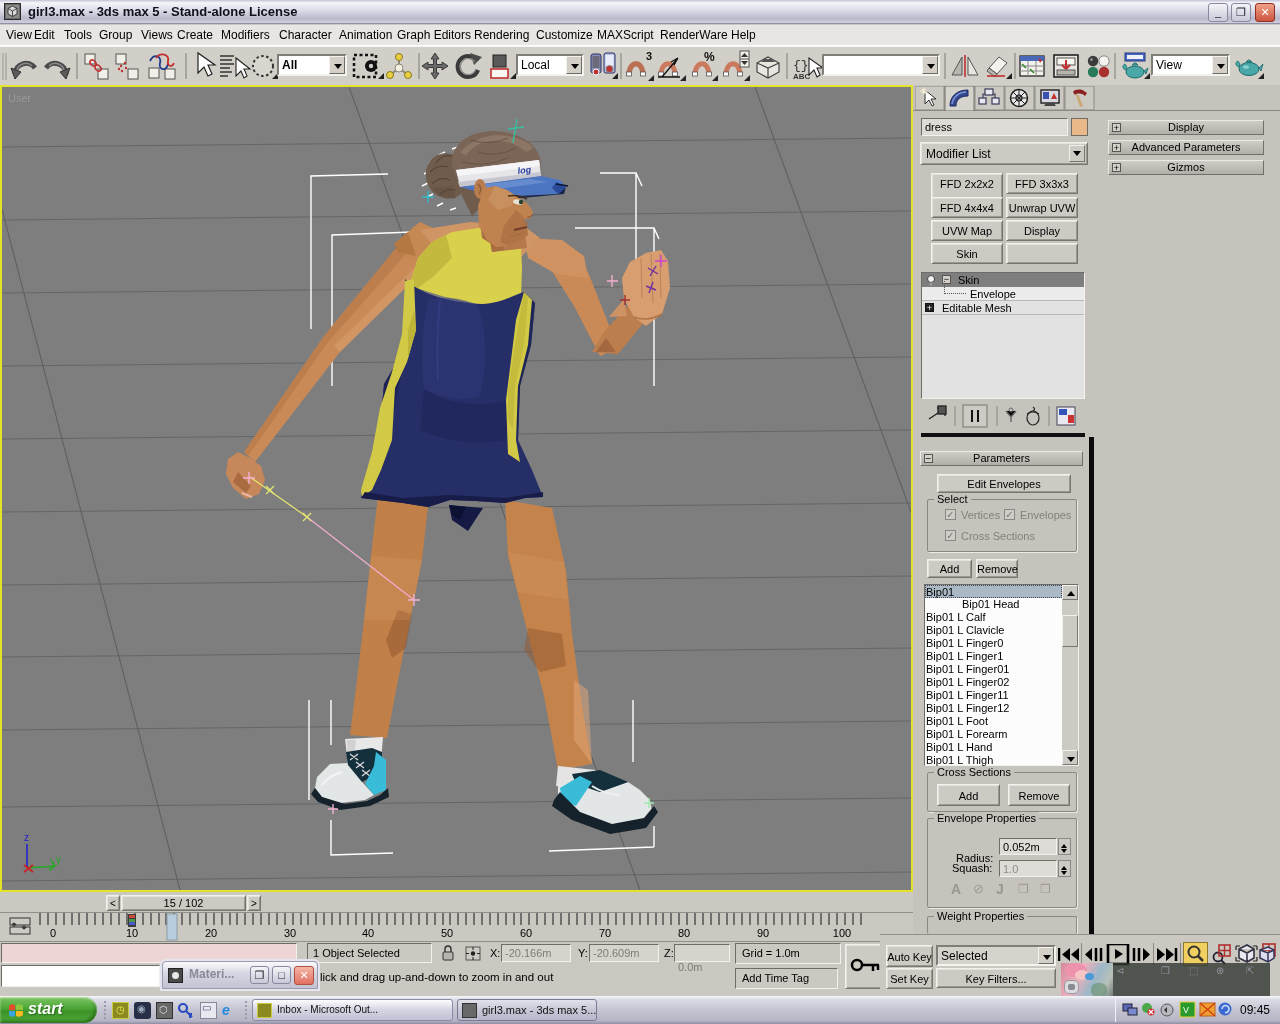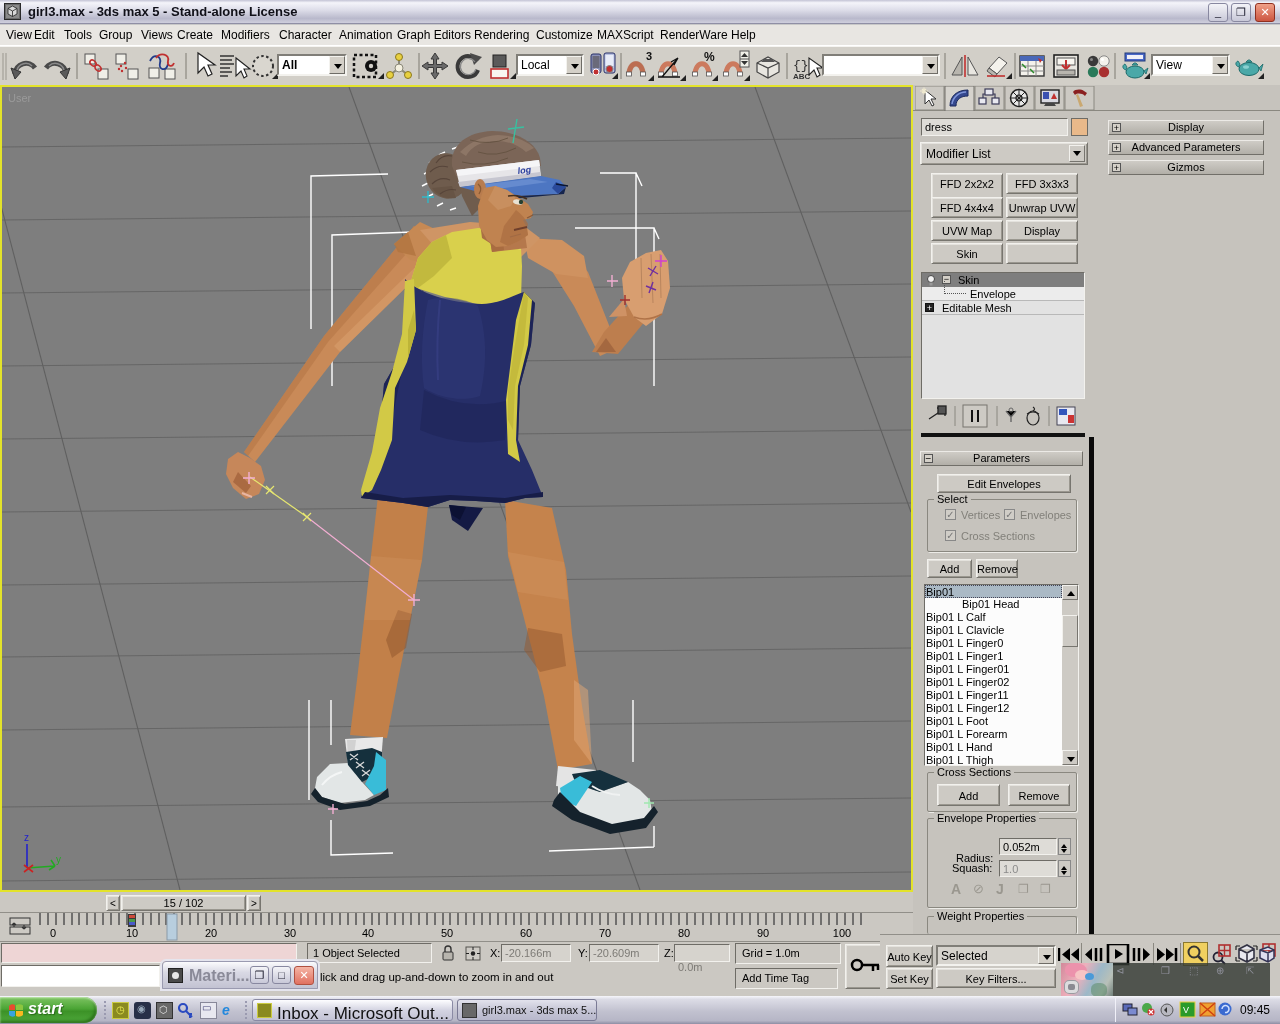--- a/index.html
+++ b/index.html
@@ -859,21 +859,21 @@
   <svg width="36" height="40" viewBox="0 0 36 40">
           <circle cx="10" cy="20" r="5" fill="none" stroke="#000" stroke-width="2.5"></circle>
           <path d="M15,20 L32,20 M26,20 L26,26 M31,20 L31,25" stroke="#000" stroke-width="2.5"></path>
         </svg>
  </div>
 
  <div class="abs" style="left:162px;top:69px;width:156px;height:28px;background:linear-gradient(180deg,#fbfbfd,#d9d9e4 40%,#c2c2d2);border:1px solid #9a9ab0;border-radius:4px 4px 0 0;box-shadow:0 0 0 2px #e5e5ee;">
   <span style="position:absolute;left:5px;top:6px;width:15px;height:15px;background:#4a4a4a;border:1px solid #222;">
           <span style="position:absolute;left:3px;top:3px;width:7px;height:7px;border-radius:50%;background:#e8e8e8;"></span>
         </span>
-  <span style="position:absolute;left:26px;top:5px;font-size:16px;font-weight:bold;color:#8a8a98;">Materi...</span>
+  <span style="position:absolute;left:26px;top:5px;font-size:12px;font-weight:bold;color:#8a8a98;">Materi...</span>
   <span class="tbtn" style="right:48px;top:4px;width:19px;height:18px;line-height:16px;">❐</span>
   <span class="tbtn" style="right:26px;top:4px;width:19px;height:18px;line-height:16px;">□</span>
   <span class="tbtn" style="right:3px;top:4px;width:20px;height:19px;background:linear-gradient(180deg,#f5b5a5,#e07060);border:1px solid #b05040;color:#fff;">✕</span>
  </div>
 </div>
 
 <div id="rbottom" class="abs" style="left:880px;top:934px;width:400px;height:62px;background:#cbc8c2;border-top:1px solid #918f89;">
  <div class="btn3d" style="left:6px;top:10px;width:47px;height:22px;line-height:22px;">Auto Key</div>
  <div class="btn3d" style="left:6px;top:33px;width:47px;height:21px;line-height:21px;">Set Key</div>
  <div class="combo" style="left:56px;top:10px;width:120px;height:21px;background:#d6d3cd;">
@@ -968,21 +968,21 @@
  <div class="qlicon" style="left:200px;background:#e8e8f0;border:1px solid #889;">
         <span style="position:absolute;left:1px;top:-1px;color:#447;font-size:10px;">▭</span>
       </div>
  <div class="qlicon" style="left:222px;">
         <span style="position:absolute;left:0;top:0;color:#2288dd;font-size:14px;font-weight:bold;font-style:italic;">e</span>
       </div>
  <div class="abs" style="left:245px;top:5px;width:2px;height:18px;border-left:2px dotted #9a9ab0;"></div>
 
  <div class="abs" style="left:252px;top:3px;width:201px;height:22px;border-radius:3px;background:linear-gradient(180deg,#fdfdff,#d4d4e2 50%,#c2c2d4);border:1px solid #8a8aa4;">
   <span style="position:absolute;left:4px;top:3px;width:15px;height:15px;background:#8a8a20;border:1px solid #caca40;"></span>
-  <span style="position:absolute;left:24px;top:4px;font-size:17px;color:#111;">Inbox - Microsoft Out...</span>
+  <span style="position:absolute;left:24px;top:4px;font-size:10px;color:#111;">Inbox - Microsoft Out...</span>
  </div>
  <div class="abs" style="left:457px;top:3px;width:140px;height:22px;border-radius:3px;background:linear-gradient(180deg,#e2e2ec,#c6c6d6 50%,#b8b8cc);border:1px solid #7a7a94;">
   <span style="position:absolute;left:4px;top:3px;width:15px;height:15px;background:#686868;border:1px solid #333;"></span>
   <span style="position:absolute;left:24px;top:4px;font-size:11px;color:#111;white-space:nowrap;">girl3.max - 3ds max 5...</span>
  </div>
 
  <div class="abs" style="left:1115px;top:2px;width:1px;height:24px;background:#9a9ab0;border-right:1px solid #f0f0f8;"></div>
  <svg class="abs" style="left:1122px;top:4px;" width="112" height="20" viewBox="0 0 112 20">
   <rect x="1" y="4" width="9" height="7" fill="#5a6ab8" stroke="#223"></rect>
         <rect x="6" y="8" width="9" height="7" fill="#7a8ad0" stroke="#223"></rect>

